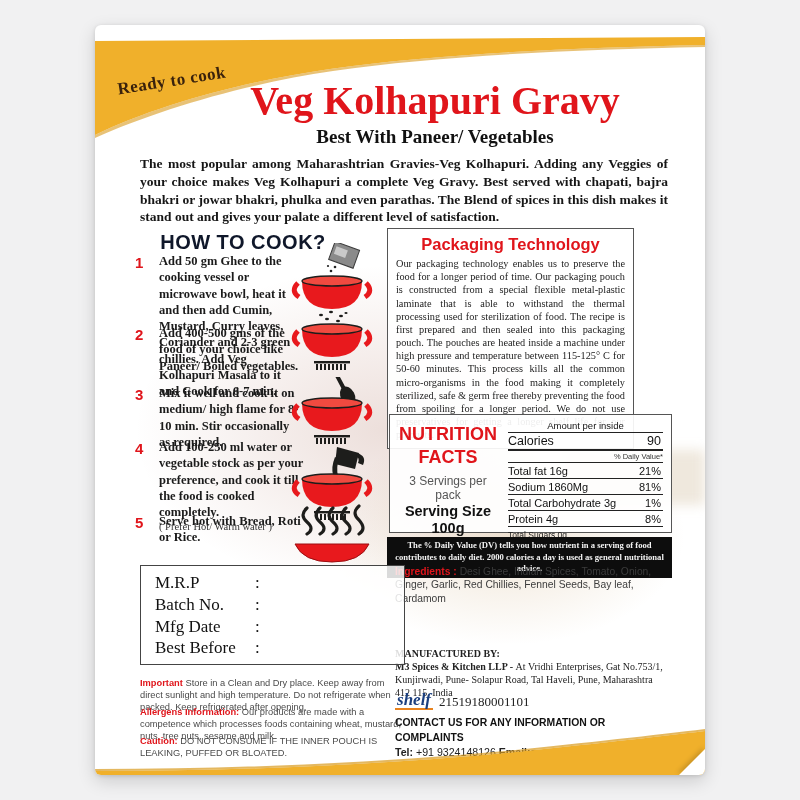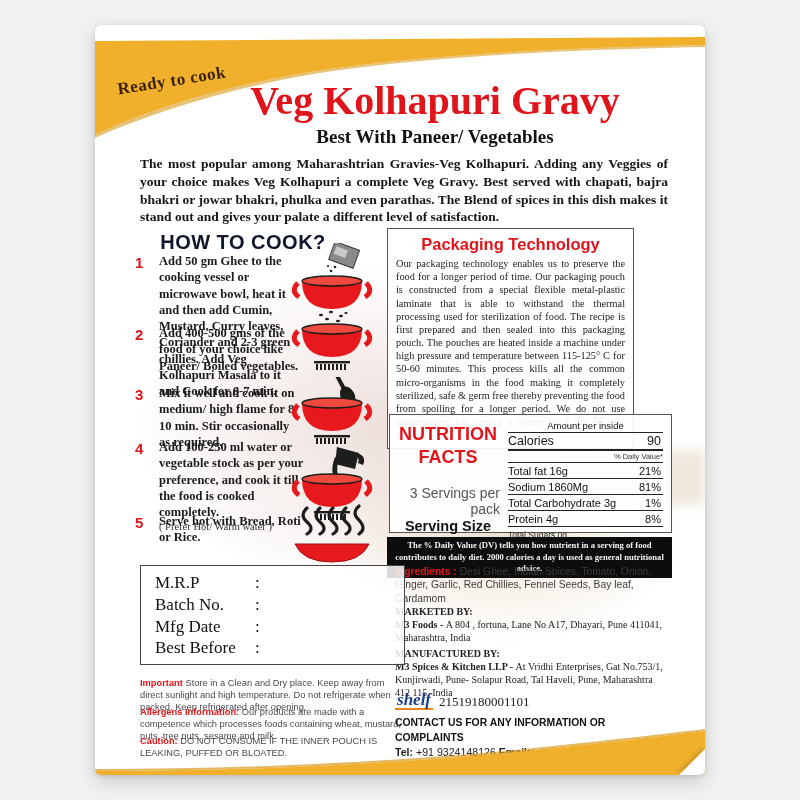--- a/index.html
+++ b/index.html
@@ -35,21 +35,21 @@
   .sicon{position:absolute;left:196px;width:82px;}
   
   .pack-box{position:absolute;left:292px;top:203px;width:247px;background:rgba(255,255,255,.92);
             border:1.3px solid #555;padding:5px 8px 7px 8px;box-sizing:border-box;}
   .pack-title{text-align:center;font-weight:bold;font-size:16.5px;color:#e0151b;margin:1px 0 3px 0;}
   .pack-body{font-family:"Liberation Serif",serif;font-size:10.3px;line-height:1.28;text-align:justify;color:#161616;}
   .nut-box{position:absolute;left:294px;top:389px;width:283px;height:119px;background:rgba(255,255,255,.92);
            border:1.3px solid #555;box-sizing:border-box;display:flex;}
   .nut-left{width:104px;padding:8px 2px 0 6px;text-align:center;}
   .nut-title{font-weight:bold;font-size:18px;color:#e0151b;line-height:1.25;}
-  .nut-servings{font-size:14px;color:#555;margin-top:17px;text-align:right;}
+  .nut-servings{font-size:12px;color:#555;margin-top:6px;}
   .nut-size{font-weight:bold;font-size:14.5px;color:#111;margin-top:1px;line-height:1.2;}
   .nut-right{flex:1;padding:5px 8px 0 6px;font-size:11px;color:#111;}
   .nr-amount{text-align:center;font-size:9.5px;border-bottom:1px solid #222;padding-bottom:1px;}
   .nr-cal{display:flex;justify-content:space-between;font-size:12.5px;border-bottom:2px solid #222;padding:1px 2px 1px 0;gap:40px;}
   .nr-dv{text-align:right;font-size:7.5px;color:#333;border-bottom:1px solid #222;padding:1px 0;}
   .nr-row{display:flex;justify-content:space-between;font-size:11px;border-bottom:1.5px solid #222;padding:1.5px 2px 1.5px 0;}
   .nr-sub{display:flex;justify-content:space-between;font-size:8.5px;color:#222;padding:2.5px 2px 0 0;}
   .nut-foot{position:absolute;left:292px;top:512px;width:285px;background:#0d0d0d;color:#f3f3f3;
             font-family:"Liberation Serif",serif;font-weight:bold;font-size:8.6px;line-height:1.35;
             text-align:center;padding:3px 6px;box-sizing:border-box;}
@@ -267,24 +267,20 @@
         </div>
       </div>
     </div>
 
     <div class="nut-foot">The %  Daily Value (DV) tells you how nutrient in a serving of food contributes to daily diet. 2000 calories a day is used as general nutritional advice.</div>
 
     <div class="rline" style="top:540px;">
       <span class="red-label">Ingredients : </span><span>Desi Ghee, Indian Spices, Tomato, Onion, Ginger, Garlic, Red Chillies, Fennel Seeds,  Bay leaf, Cardamom</span>
     </div>
 
-    <div class="rline serif-block" style="top:580px;font-size:10px;">
-      <b>MARKETED BY:</b><br>
-      <b>M3 Foods - </b><span> A 804 , fortuna, Lane No A17, Dhayari, Pune 411041, Maharashtra, India</span>
-    </div>
 
     <div class="rline serif-block" style="top:622px;font-size:10px;">
       <b>MANUFACTURED BY:</b><br>
       <b>M3 Spices &amp; Kitchen LLP - </b><span> At Vridhi Enterprises, Gat No.753/1, Kunjirwadi, Pune- Solapur Road, Tal Haveli, Pune, Maharashtra 412 115, India</span>
     </div>
 
     <div class="fssai">
       <span class="fssai-logo">shelf</span>
       <span class="fssai-num">21519180001101</span>
     </div>

